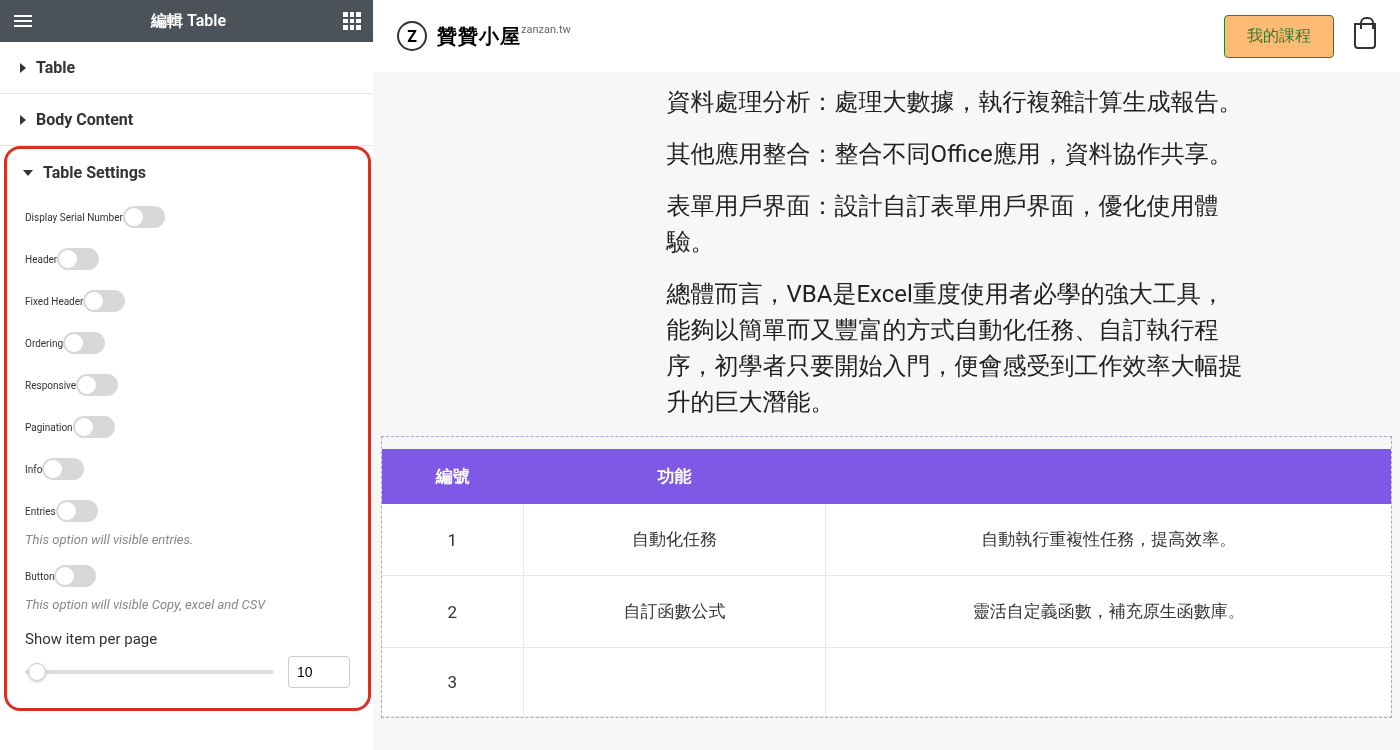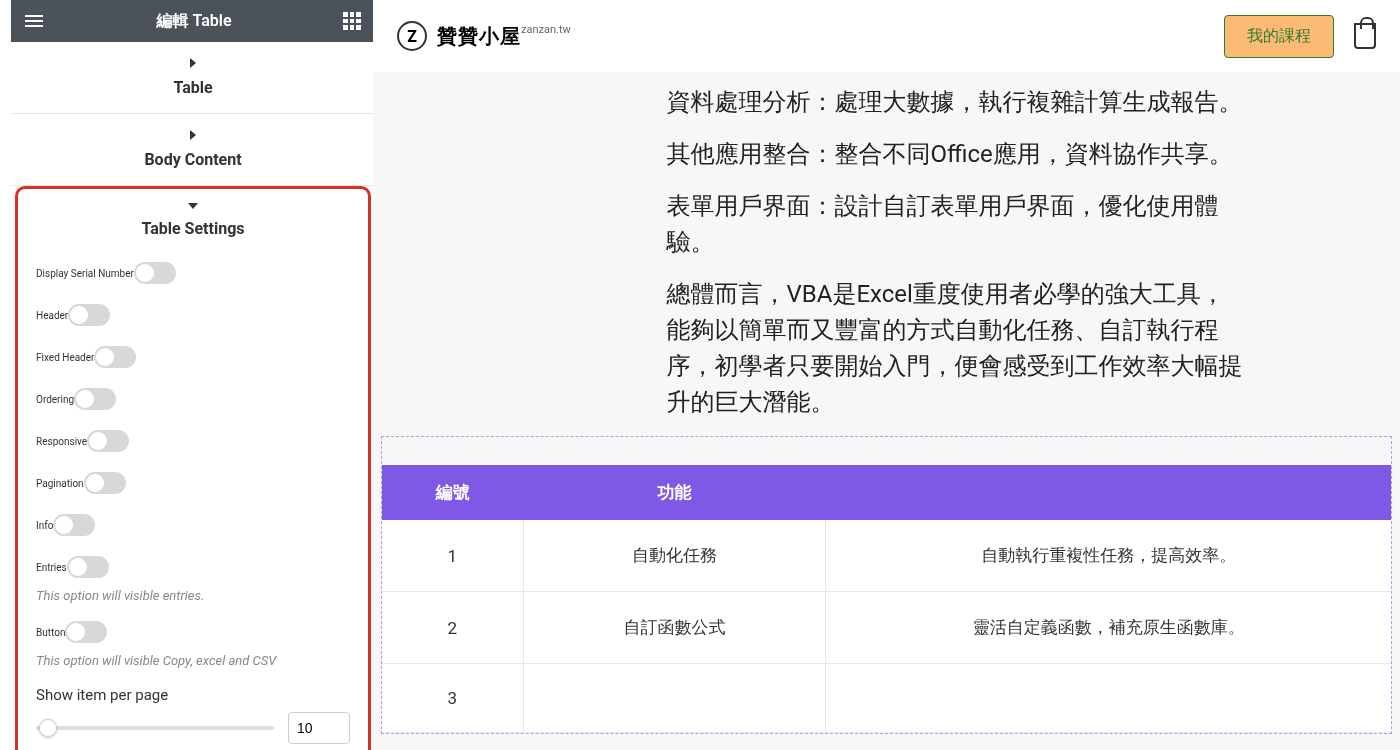--- a/index.html
+++ b/index.html
@@ -1,32 +1,32 @@
 <!DOCTYPE html>
 <html><head>
 <meta charset="utf-8">
 <style>
 * { margin: 0; padding: 0; box-sizing: border-box; }
 body { font-family: -apple-system, BlinkMacSystemFont, "Segoe UI", Roboto, "Helvetica Neue", Arial, sans-serif; width: 1400px; height: 750px; overflow: hidden; position: relative; }
 
-.sidebar { position: absolute; left: 0; top: 0; width: 376px; height: 750px; background: #fff; border-right: 1px solid #e5e5e5; padding-left: 11px; }
+.sidebar { position: absolute; left: 0; top: 0; width: 376px; height: 750px; background: #fff; border-right: 1px solid #e5e5e5; }
 .sidebar-header { background: #4c5259; color: #fff; height: 42px; display: flex; align-items: center; justify-content: space-between; padding: 0 14px; }
 .sidebar-header .title { font-size: 16px; font-weight: 600; }
 .hamburger-icon, .grid-icon { width: 20px; height: 20px; display: flex; flex-direction: column; justify-content: center; gap: 3px; cursor: pointer; }
 .hamburger-icon span { height: 2px; background: #fff; width: 18px; }
 .grid-icon { display: grid; grid-template-columns: repeat(3,1fr); grid-template-rows: repeat(3,1fr); gap: 2px; width: 18px; height: 18px; }
 .grid-icon span { background: #fff; }
 
 .accordion-item { border-bottom: 1px solid #e5e5e5; }
-.accordion-header { display: flex; align-items: center; gap: 10px; padding: 16px 20px; font-size: 16px; font-weight: 700; cursor: pointer; color: #333; flex-direction: column; }
+.accordion-header { display: flex; align-items: center; gap: 10px; padding: 16px 20px; font-size: 16px; font-weight: 700; cursor: pointer; color: #333; }
 .caret { width: 0; height: 0; }
 .caret.right { border-left: 6px solid #333; border-top: 5px solid transparent; border-bottom: 5px solid transparent; }
 .caret.down { border-top: 6px solid #333; border-left: 5px solid transparent; border-right: 5px solid transparent; }
 
-.settings-panel { border: 3px solid #d93025; border-radius: 10px; margin: 0 4px; padding-bottom: 10px; }
+.settings-panel { border: 3px solid #d93025; border-radius: 16px; margin: 0 4px; padding-bottom: 10px; }
 .settings-panel .accordion-header { padding: 14px 16px; }
 
 .setting-row { display: flex; align-items: center; padding: 10px 18px; font-size: 10px; color: #333; }
 .setting-help { padding: 0 18px 8px; font-size: 13px; font-style: italic; color: #888; }
 
 .toggle { width: 42px; height: 22px; background: #d8d8d8; border-radius: 11px; position: relative; cursor: pointer; }
 .toggle::after { content: ''; position: absolute; left: 2px; top: 2px; width: 18px; height: 18px; background: #fff; border-radius: 50%; }
 
 .slider-row { padding: 10px 18px; }
 .slider-controls { display: flex; align-items: center; gap: 14px; margin-top: 8px; }
@@ -42,21 +42,21 @@
 .brand-title { font-size: 20px; font-weight: 700; letter-spacing: 1px; }
 .brand-sub { font-size: 11px; color: #666; }
 .topbar-right { display: flex; align-items: center; gap: 20px; }
 .my-courses-btn { border: 1px solid #2e7d32; color: #2e7d32; background: #fdba74; padding: 10px 22px; font-size: 16px; border-radius: 4px; cursor: pointer; }
 .bag-icon { width: 22px; height: 26px; border: 2px solid #333; border-radius: 0 0 4px 4px; position: relative; cursor: pointer; }
 .bag-icon::before { content: ''; position: absolute; top: -8px; left: 4px; width: 10px; height: 10px; border: 2px solid #333; border-bottom: none; border-radius: 6px 6px 0 0; }
 
 .article { padding: 12px 0 0 0; }
 .para { font-size: 24px; line-height: 1.5; color: #222; margin: 0 auto 16px; max-width: 760px; padding: 0 20px 0 160px; }
 
-.data-table { width: 100%; border-collapse: collapse; margin-top: 28px; }
+.data-table { width: 100%; border-collapse: collapse; margin-top: 12px; }
 .data-table thead th { background: #8058e6; color: #fff; font-size: 17px; font-weight: 600; padding: 16px 12px; text-align: center; }
 .data-table tbody td { padding: 24px 12px; text-align: center; font-size: 17px; color: #333; border-bottom: 1px solid #e9e9ed; background: #fff; border-left: 1px solid #e9e9ed; }
 .data-table tbody td:first-child { border-left: none; }
 .table-wrapper { border: 1px dashed #b89de6; margin: 0 8px; }
 
 .collapse-handle { position: absolute; left: 373px; top: 380px; width: 18px; height: 36px; background: #fff; border: 1px solid #ddd; border-left: none; display: flex; align-items: center; justify-content: center; font-size: 14px; color: #666; cursor: pointer; }
 
 .section-title { font-size: 34px; font-weight: 700; text-align: center; margin-top: 52px; color: #0369a1; }
 </style>
 </head>

